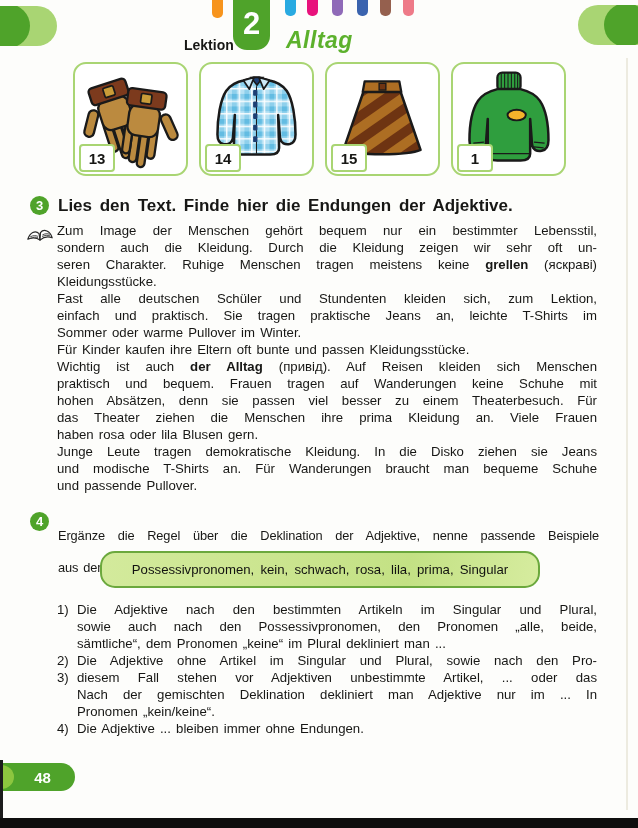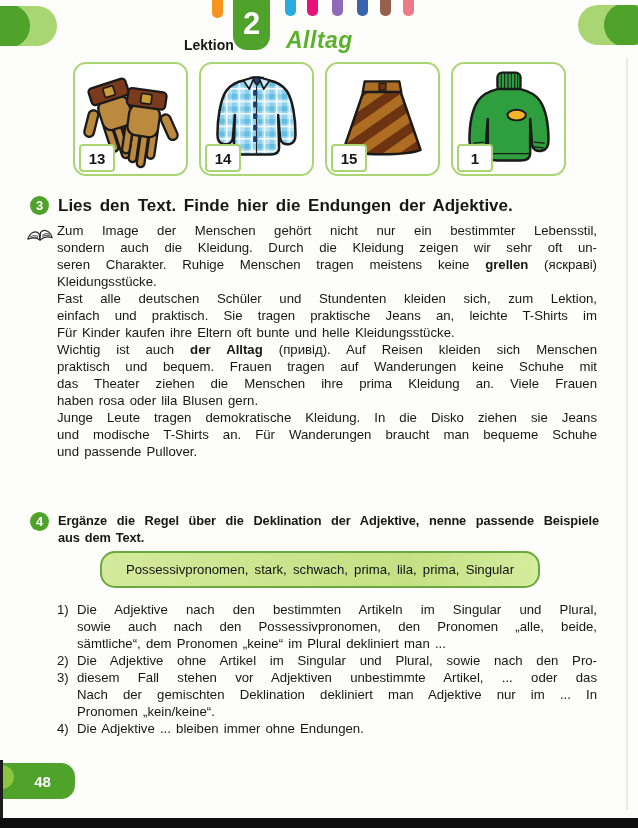--- a/index.html
+++ b/index.html
@@ -36,38 +36,38 @@
     border:2px solid var(--light-green-border);border-radius:4px;box-sizing:border-box;
     font-size:15px;font-weight:bold;display:flex;align-items:center;justify-content:center;}
   
   .ex{position:absolute;left:30px;width:570px;}
   .ex3{top:196px;} .ex4{top:512px;}
   .ex-head{display:flex;gap:9px;align-items:flex-start;}
   .ex-num{flex:none;width:19px;height:19px;border-radius:50%;background:var(--green);
     color:#fff;font-size:13px;font-weight:bold;text-align:center;line-height:19px;margin-top:0;}
   .ex-title-wrap{width:541px;}
   .ex3 .ex-title{font-weight:bold;font-size:17px;line-height:19px;word-spacing:3px;}
-  .ex4 .tline{font-weight:bold;font-size:12.8px;letter-spacing:-0.1px;}
+  .ex4 .tline{font-weight:normal;font-size:12.8px;letter-spacing:-0.1px;margin-top:15px;}
   .reading{position:relative;margin:7px 0 0 27px;width:540px;}
   .book-icon{position:absolute;left:-31px;top:3px;width:28px;height:19px;}
   .tline{font-size:13.2px;line-height:17px;text-align:justify;text-align-last:justify;
     word-spacing:1.5px;}
   .tline.last{text-align-last:left;}
   
   .word-box{position:absolute;top:551px;left:100px;width:440px;height:37px;box-sizing:border-box;
     border:2.5px solid var(--box-border);border-radius:15px;
     background:linear-gradient(100deg,#d3ea9c 0%,var(--box-bg) 40%,#c3e184 70%,#d6ec9f 100%);
     display:flex;align-items:center;justify-content:center;
     font-size:13.2px;word-spacing:2.5px;color:#121210;}
   
   .rules{position:absolute;top:601px;left:57px;width:540px;}
   .rule{position:relative;padding-left:20px;}
   .rule-num{position:absolute;left:0;top:0;font-size:13.2px;line-height:17px;}
   
-  .page-badge{position:absolute;left:0;top:763px;width:75px;height:36px;
+  .page-badge{position:absolute;left:0;top:763px;width:75px;height:28px;
     background:var(--green);border-radius:0 14px 14px 0;overflow:hidden;
     color:#fff;font-weight:bold;font-size:15px;
     display:flex;align-items:center;justify-content:center;padding-left:10px;box-sizing:border-box;}
   .page-badge::before{content:'';position:absolute;left:-12px;top:2px;width:26px;height:24px;
     background:#8cc63f;border-radius:50%;}
   .bottom-bar{position:absolute;left:0;bottom:0;width:638px;height:10px;background:#0e0e0e;}
   .gutter-shadow{position:absolute;left:0;top:760px;width:3px;height:68px;background:#1c1c1c;}
   .crease{position:absolute;left:626px;top:58px;width:2px;height:752px;background:#edebe0;}
 </style>
 </head>
@@ -185,35 +185,37 @@
   </div>
   <div class="reading">
     <svg class="book-icon" viewBox="0 0 30 20">
       <g fill="#ffffff" stroke="#2a2a2a" stroke-width="1.3" stroke-linejoin="round">
         <path d="M2,15 C4,8 10,5 14,9 L15,16 C11,13 6,13.5 2,15 Z"></path>
         <path d="M28,13.5 C26,6 19,3.5 15.5,8 L15,16 C19,12.5 24,12 28,13.5 Z"></path>
       </g>
       <path d="M4.5,12.5 C7.5,11 10.5,10.8 12.8,12 M4.8,14.2 C7.8,12.7 10.6,12.5 12.9,13.6 M17.5,10.5 C20,9 23,8.8 25.5,9.8 M17.3,12.2 C20,10.7 23.2,10.5 25.8,11.5" stroke="#2a2a2a" stroke-width="0.9" fill="none"></path>
     </svg>
     <div>
-        <div class="tline">Zum Image der Menschen gehört nicht nur ein bestimmter Lebensstil,</div>
+        <div class="tline">Zum Image der Menschen gehört bequem nur ein bestimmter Lebensstil,</div>
         <div class="tline">sondern auch die Kleidung. Durch die Kleidung zeigen wir sehr oft un-</div>
         <div class="tline">seren Charakter. Ruhige Menschen tragen meistens keine <b>grellen</b> (яскраві)</div>
         <div class="tline last">Kleidungsstücke.</div>
       </div>
     <div>
         <div class="tline">Fast alle deutschen Schüler und Stundenten kleiden sich, zum Lektion,</div>
         <div class="tline">einfach und praktisch. Sie tragen praktische Jeans an, leichte T-Shirts im</div>
-      </div>
-    <div>
-        <div class="tline last">Für Kinder kaufen ihre Eltern oft bunte und helle Kleidungsstücke.</div>
+        <div class="tline last">Sommer oder warme Pullover im Winter.</div>
+      </div>
+    <div>
+        <div class="tline last">Für Kinder kaufen ihre Eltern oft bunte und passen Kleidungsstücke.</div>
       </div>
     <div>
         <div class="tline">Wichtig ist auch <b>der Alltag</b> (привід). Auf Reisen kleiden sich Menschen</div>
         <div class="tline">praktisch und bequem. Frauen tragen auf Wanderungen keine Schuhe mit</div>
+        <div class="tline">hohen Absätzen, denn sie passen viel besser zu einem Theaterbesuch. Für</div>
         <div class="tline">das Theater ziehen die Menschen ihre prima Kleidung an. Viele Frauen</div>
         <div class="tline last">haben rosa oder lila Blusen gern.</div>
       </div>
     <div>
         <div class="tline">Junge Leute tragen demokratische Kleidung. In die Disko ziehen sie Jeans</div>
         <div class="tline">und modische T-Shirts an. Für Wanderungen braucht man bequeme Schuhe</div>
         <div class="tline last">und passende Pullover.</div>
       </div>
   </div>
 </div>
@@ -221,21 +223,21 @@
 <div class="ex ex4">
   <div class="ex-head">
     <div class="ex-num">4</div>
     <div class="ex-title-wrap">
         <div class="tline">Ergänze die Regel über die Deklination der Adjektive, nenne passende Beispiele</div>
         <div class="tline last">aus dem Text.</div>
       </div>
   </div>
 </div>
 
-<div class="word-box">Possessivpronomen, stark, schwach, prima, lila, prima, Singular</div>
+<div class="word-box">Possessivpronomen, kein, schwach, rosa, lila, prima, Singular</div>
 
 <div class="rules">
   <div class="rule">
     <span class="rule-num">1)</span>
     <div>
         <div class="tline">Die Adjektive nach den bestimmten Artikeln im Singular und Plural,</div>
         <div class="tline">sowie auch nach den Possessivpronomen, den Pronomen „alle, beide,</div>
         <div class="tline last">sämtliche“, dem Pronomen „keine“ im Plural dekliniert man ...</div>
       </div>
   </div>

